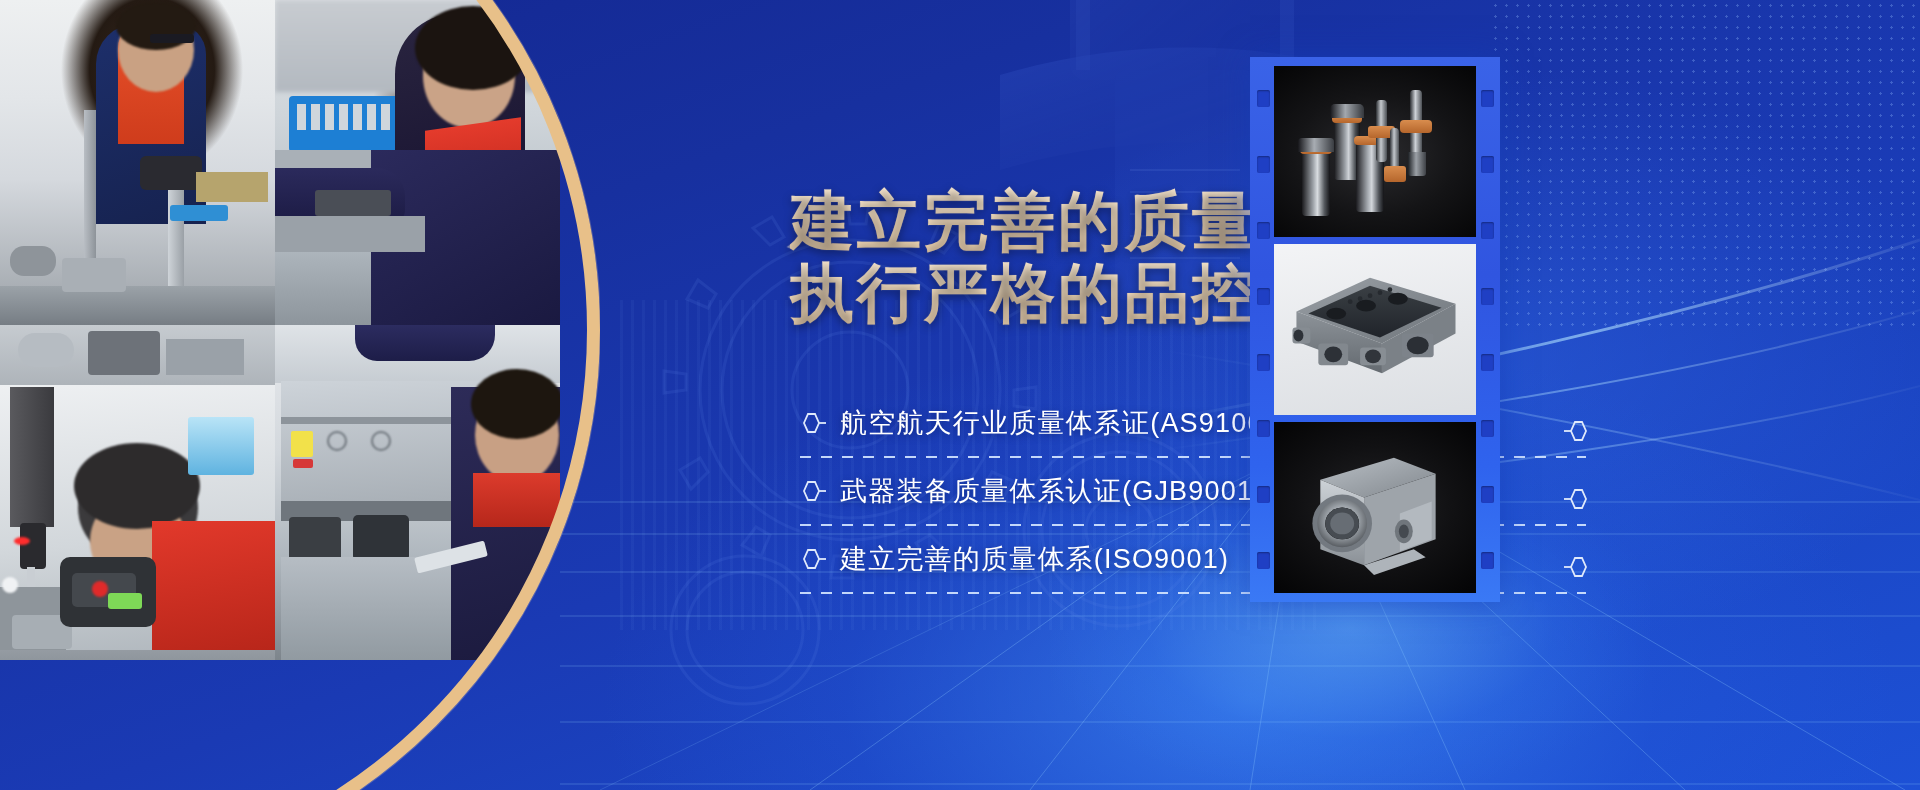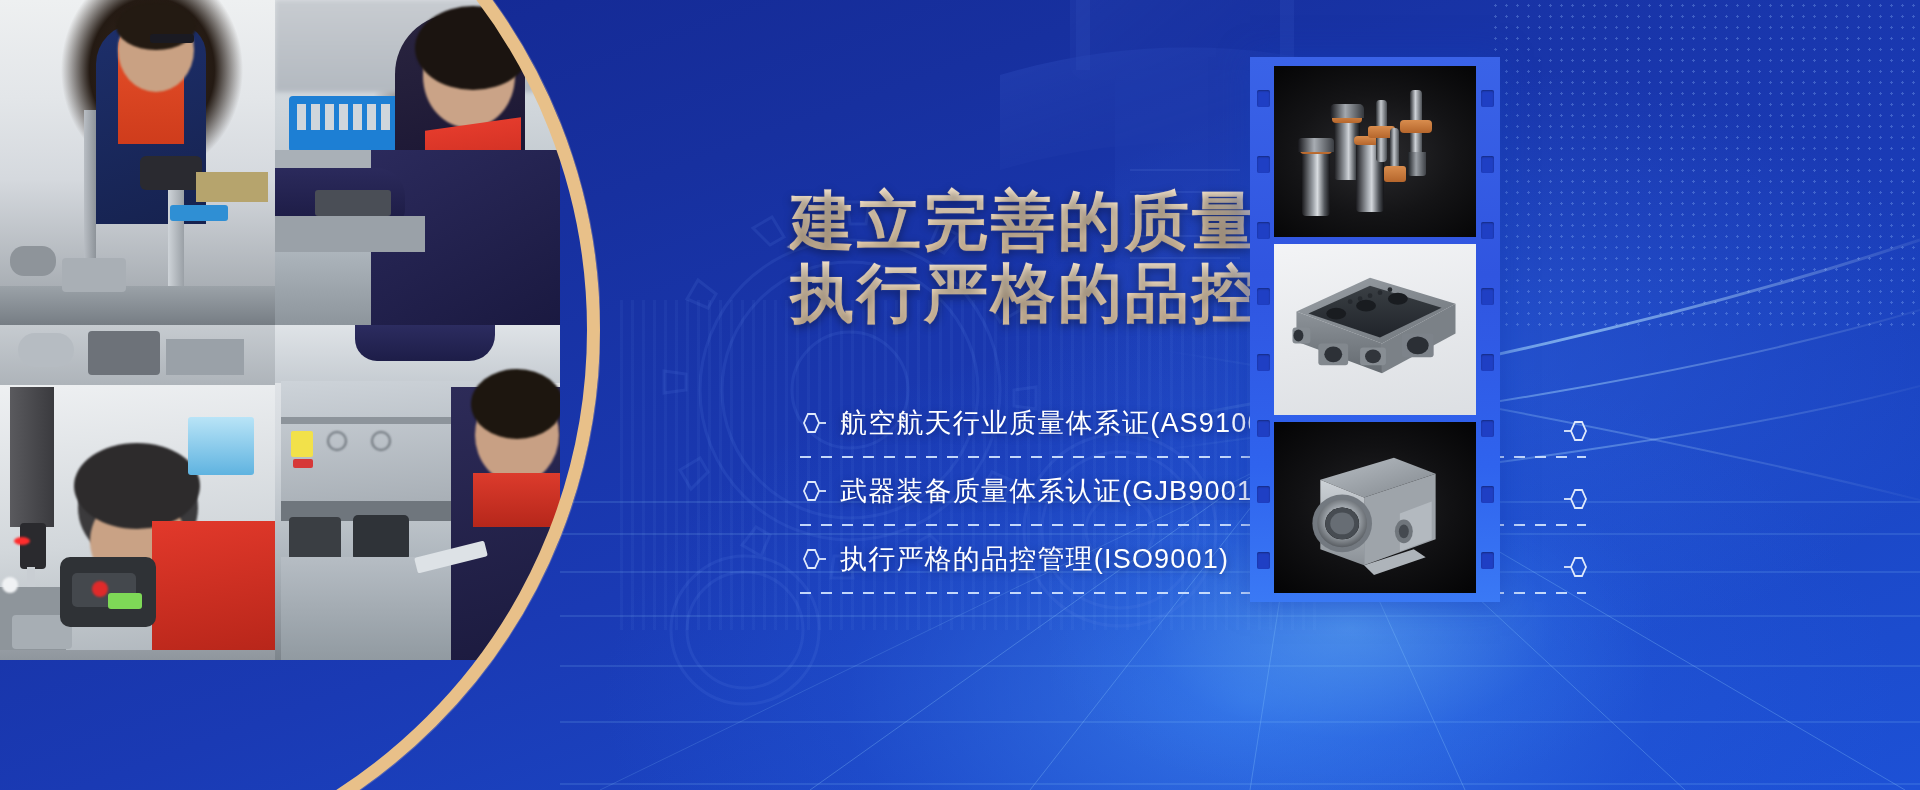--- a/index.html
+++ b/index.html
@@ -349,21 +349,21 @@
         <polygon points="11,2 18,2 22,11 18,20 11,20 7,11" fill="none" stroke="#dfe9fb" stroke-width="1.8"></polygon>
       </svg>
     </div>
 
     <div class="brow">
       <div class="brow-top">
         <svg class="hexi" viewBox="0 0 26 22">
           <polygon points="8,2 15,2 19,11 15,20 8,20 4,11" fill="none" stroke="#dfe9fb" stroke-width="1.8"></polygon>
           <line x1="19" y1="11" x2="26" y2="11" stroke="#dfe9fb" stroke-width="1.8"></line>
         </svg>
-        <span class="btext">执行严格的品控管理(ISO9001)</span>
+        <span class="btext">建立完善的质量体系(ISO9001)</span>
       </div>
       <div class="dash"></div>
       <svg class="endhex" viewBox="0 0 26 22">
         <line x1="0" y1="11" x2="7" y2="11" stroke="#dfe9fb" stroke-width="1.8"></line>
         <polygon points="11,2 18,2 22,11 18,20 11,20 7,11" fill="none" stroke="#dfe9fb" stroke-width="1.8"></polygon>
       </svg>
     </div>
 
   </div>
 

